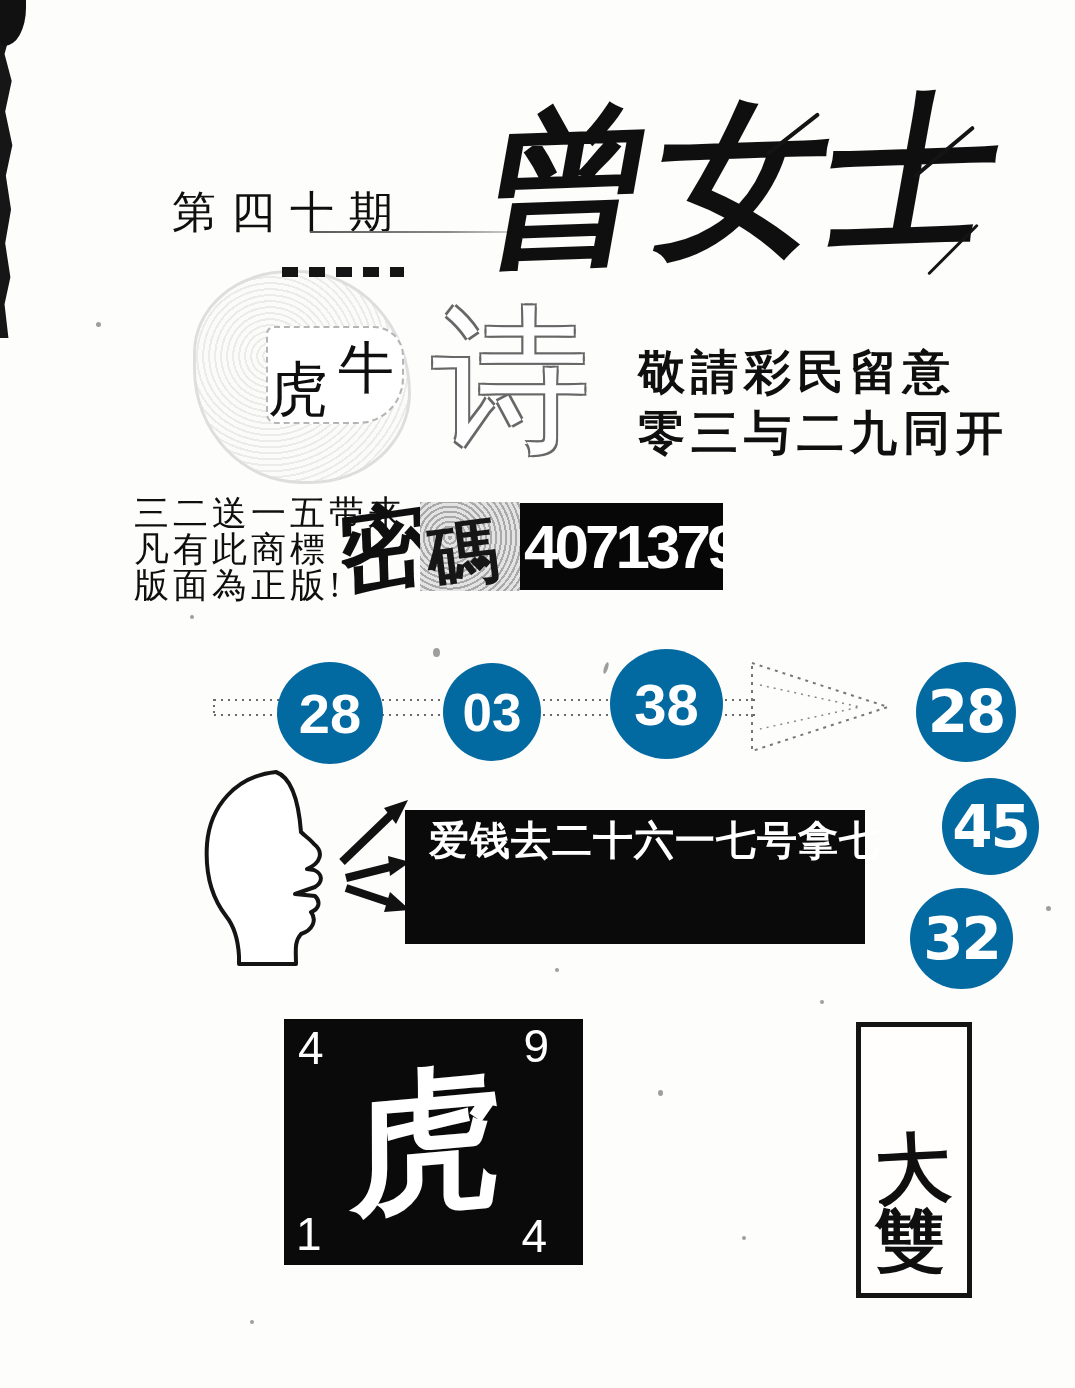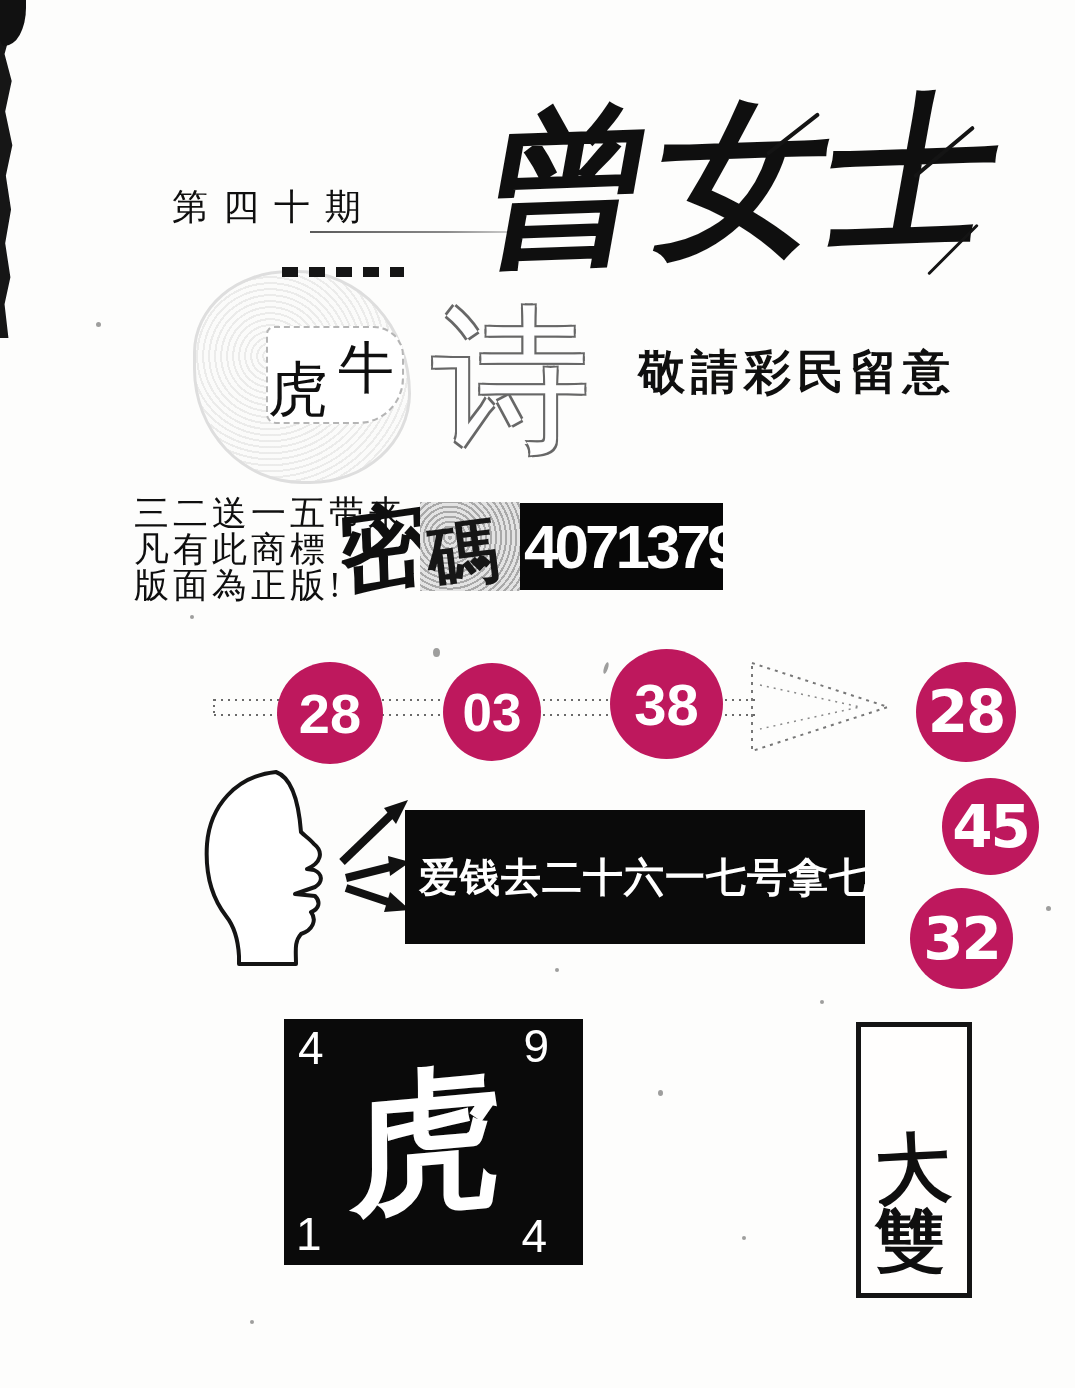--- a/index.html
+++ b/index.html
@@ -8,21 +8,21 @@
     background:#fdfdfc;overflow:hidden;
     font-family:"Liberation Serif","DejaVu Serif",serif;color:#0f0f0f;
   }
   .abs{position:absolute;}
   
   .edge-strip{left:0;top:0;width:13px;height:338px;background:#161616;
     clip-path:polygon(0 0,100% 0,45% 4%,85% 9%,35% 16%,90% 24%,40% 33%,95% 43%,45% 52%,85% 62%,40% 72%,80% 82%,35% 90%,65% 100%,0 100%);}
   .corner-blob{left:0;top:0;width:26px;height:46px;background:#111;border-radius:0 0 85% 18%;}
   .speck{background:#2b2b2b;border-radius:50%;opacity:.45;}
   
-  .issue-label{left:172px;top:183px;font-size:36px;letter-spacing:15px;white-space:nowrap;}
+  .issue-label{left:172px;top:183px;font-size:44px;letter-spacing:15px;white-space:nowrap;}
   .issue-underline{left:310px;top:231px;width:248px;height:2px;
     background:linear-gradient(90deg,#5a5a5a 0%,#8a8a8a 55%,rgba(150,150,150,0) 100%);}
   .masthead{left:488px;top:96px;width:510px;font-size:168px;line-height:168px;font-weight:700;
     transform:skewX(-12deg) rotate(-2deg);letter-spacing:2px;white-space:nowrap;}
   .flourish{background:#141414;border-radius:2px;}
   
   .wm-blob{left:193px;top:270px;width:212px;height:208px;border:3px solid #d7d7d7;
     border-radius:46% 54% 48% 52%/40% 60% 44% 56%;background:
     repeating-radial-gradient(circle at 35% 40%,rgba(190,190,190,.35) 0 2px,rgba(245,245,245,.2) 2px 6px);
     opacity:.8;}
@@ -44,36 +44,36 @@
   .seal-char{left:338px;top:488px;font-size:90px;font-weight:700;transform:rotate(-8deg) skewX(-6deg);}
   .code-chip{left:420px;top:502px;width:100px;height:89px;background:#d8d8d8;overflow:hidden;
     background-image:repeating-radial-gradient(circle at 30% 40%,#a9a9a9 0 2px,#e3e3e3 2px 5px),
       repeating-linear-gradient(37deg,rgba(70,70,70,.35) 0 3px,transparent 3px 8px);}
   .code-char{left:8px;top:6px;font-size:70px;font-weight:700;color:#161616;transform:rotate(-7deg);}
   .code-box{left:520px;top:503px;width:203px;height:87px;background:#070707;overflow:hidden;
     display:flex;align-items:center;}
   .code-number{font-family:"Liberation Sans","DejaVu Sans",sans-serif;font-weight:700;
     font-size:62px;letter-spacing:-4px;color:#fff;white-space:nowrap;padding-left:4px;}
   
-  .ball{border-radius:50%;background:#be185d;display:flex;align-items:center;justify-content:center;z-index:2;}
+  .ball{border-radius:50%;background:#0369a1;display:flex;align-items:center;justify-content:center;z-index:2;}
   .ball span{font-family:"Liberation Sans","DejaVu Sans",sans-serif;color:#fff;font-weight:700;}
   .ball-r1{left:277px;top:662px;width:106px;height:102px;}.ball-r1 span{font-size:56px;}
   .ball-r2{left:443px;top:663px;width:98px;height:98px;}.ball-r2 span{font-size:53px;}
   .ball-r3{left:610px;top:649px;width:113px;height:110px;}.ball-r3 span{font-size:58px;}
   .ball-s{font-family:"DejaVu Sans",sans-serif;}
   .ball-s1{left:916px;top:662px;width:100px;height:100px;}
   .ball-s2{left:942px;top:778px;width:97px;height:97px;}
   .ball-s3{left:910px;top:888px;width:103px;height:101px;}
   .ball-s span{font-family:"DejaVu Sans",sans-serif;font-weight:900;font-size:58px;letter-spacing:-2px;}
   .arrow-dotted{left:200px;top:655px;width:700px;height:100px;z-index:1;}
   
   .head-svg{left:193px;top:766px;width:170px;height:200px;}
   .mouth-arrows{left:336px;top:790px;width:80px;height:128px;}
   .speech-box{left:405px;top:810px;width:460px;height:134px;background:#0a0a0a;
-    display:flex;flex-direction:column;justify-content:center;padding-left:14px;box-sizing:border-box;}
+    display:flex;flex-direction:column;padding-left:24px;box-sizing:border-box;}
   .speech-box span{font-family:"Liberation Sans","DejaVu Sans",sans-serif;color:#fff;
     font-weight:700;font-size:40px;line-height:60px;letter-spacing:1px;white-space:nowrap;}
   
   .tiger-panel{left:284px;top:1019px;width:299px;height:246px;background:#0a0a0a;}
   .tiger-panel .corner{position:absolute;font-family:"Liberation Sans","DejaVu Sans",sans-serif;
     color:#fff;font-size:46px;font-weight:500;}
   .c-tl{left:14px;top:2px;}  .c-tr{right:34px;top:0px;}
   .c-bl{left:12px;bottom:4px;} .c-br{right:36px;bottom:2px;}
   .tiger-char{position:absolute;left:66px;top:22px;font-size:152px;color:#fff;font-weight:700;
     transform:rotate(-5deg) skewX(-5deg);}
@@ -100,20 +100,21 @@
   <div class="abs flourish" style="left:918px;top:248px;width:70px;height:3px;transform:rotate(-45deg);"></div>
 
   <div class="abs wm-blob"></div>
   <div class="abs wm-dashes"></div>
   <div class="abs wm-panel"></div>
   <div class="abs wm-tiger t">虎</div>
   <div class="abs wm-ox t">牛</div>
 
   <div class="abs poem-marker t">诗</div>
   <div class="abs poem-line poem-line1 t">敬請彩民留意</div>
+  <div class="abs poem-line poem-line2 t">零三与二九同开</div>
 
   <div class="abs notice">
     <div class="t">三二送一五带来</div>
     <div class="t">凡有此商標</div>
     <div class="t">版面為正版!</div>
   </div>
   <div class="abs seal-char t">密</div>
   <div class="abs code-chip">
     <div class="abs code-char t">碼</div>
   </div>

